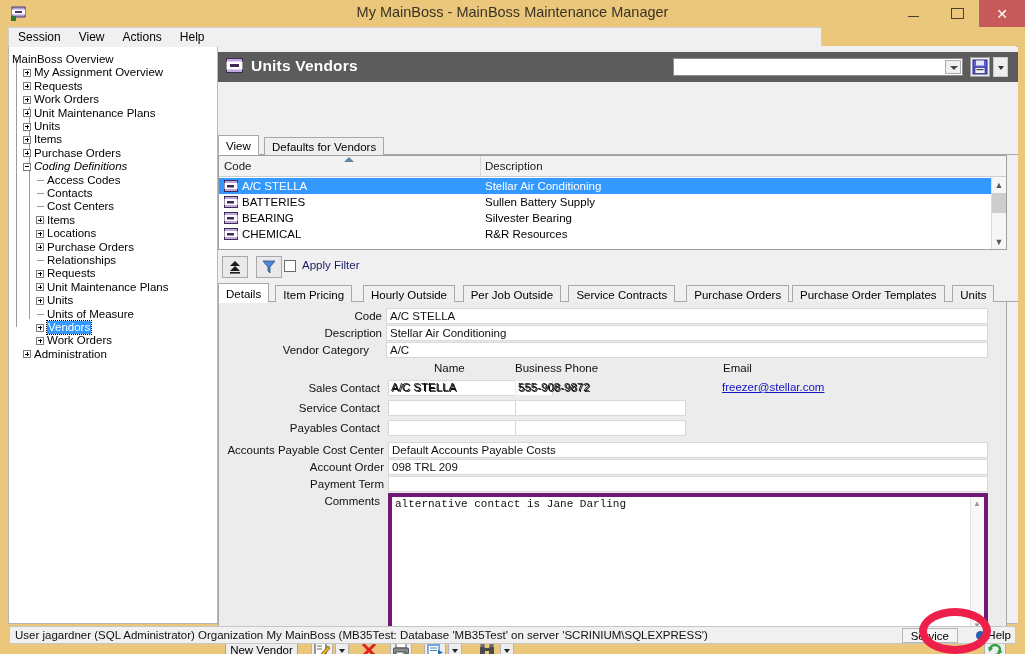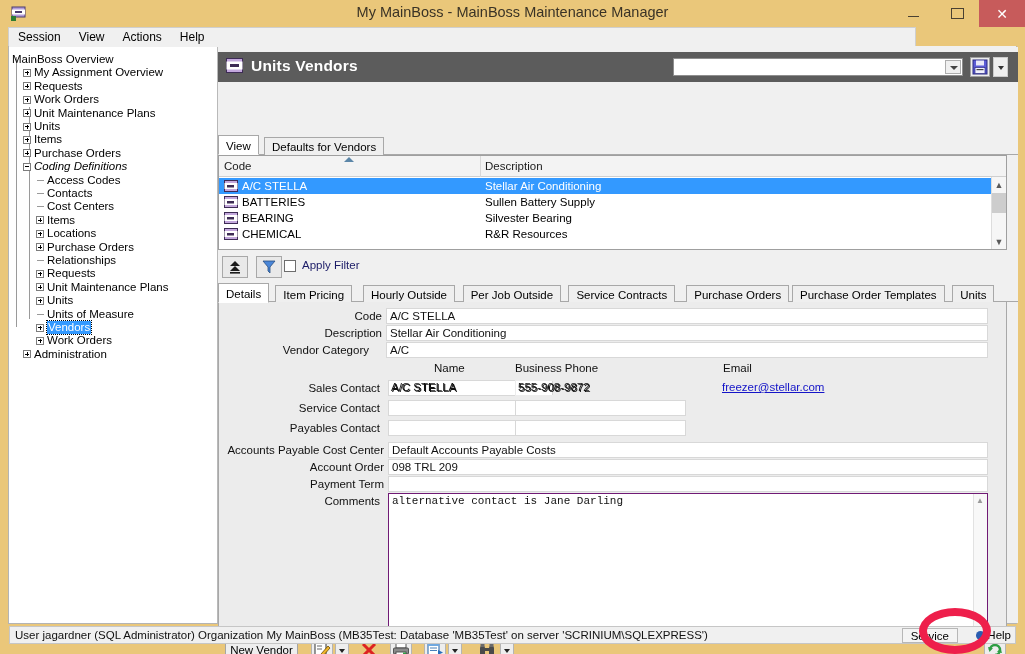--- a/index.html
+++ b/index.html
@@ -21,21 +21,21 @@
   .wbtn.min{right:90px;}
   .wbtn.max{right:46px;}
   .wbtn.close{right:0;width:46px;background:#c75b5b;}
   .wbtn .gl{position:absolute;left:0;top:0;width:100%;height:100%;
     display:flex;align-items:center;justify-content:center;color:#4a4132;font-size:13px;}
   .wbtn.close .gl{color:#fff;font-size:14px;}
   .minbar{width:11px;height:1.5px;background:#4a4132;margin-top:6px;}
   .maxsq{width:11px;height:9px;border:1.6px solid #4a4132;}
 
   
-  .menubar{position:absolute;left:8px;top:27px;width:908px;height:19px;
+  .menubar{position:absolute;left:8px;top:27px;width:814px;height:19px;
     background:#f0f0f0;border:1px solid #cfcfcf;border-bottom:none;box-sizing:border-box;}
   .menubar .mi{float:left;padding:2px 9px 2px 9px;font-size:12px;color:#000;line-height:15px;}
 
   
   .frame{position:absolute;left:8px;top:46px;width:1009px;height:578px;
     background:#f0f0f0;border:1px solid #b4b4b4;border-top:none;box-sizing:border-box;}
 
   
   .tree{position:absolute;left:9px;top:47px;width:209px;height:576px;background:#fff;
     border-right:1px solid #b9b9b9;overflow:hidden;box-sizing:border-box;}
@@ -108,21 +108,21 @@
 
   
   .details{position:absolute;left:0;top:255px;width:789px;height:332px;background:#ececec;
     border:1px solid #a8a8a8;border-top:none;box-sizing:border-box;}
   .dlabel{position:absolute;text-align:right;font-size:11.5px;color:#111;line-height:16px;}
   .dfield{position:absolute;background:#fff;border:1px solid #d8d8d8;box-sizing:border-box;
     height:16px;line-height:14px;font-size:11.5px;padding-left:3px;color:#111;overflow:hidden;white-space:nowrap;}
   .colhdr{position:absolute;font-size:11.5px;color:#111;}
   .link{color:#1414c8;text-decoration:underline;}
   .cmtarea{position:absolute;left:390px;top:444px;width:596px;height:143px;background:#fff;
-    border:1px solid #701a75;box-sizing:border-box;}
+    border:4px solid #701a75;box-sizing:border-box;}
   .cmttext{position:absolute;left:3px;top:1px;font-family:"Liberation Mono",monospace;font-size:11px;color:#111;white-space:pre;}
   .cmtsb{position:absolute;right:0;top:0;width:14px;height:100%;background:#f8f8f8;border-left:1px solid #e2e2e2;box-sizing:border-box;}
 
   
   .btoolbar{position:absolute;left:0;top:590px;width:800px;height:30px;}
   .newbtn{position:absolute;left:7px;top:2px;width:73px;height:22px;background:#eee;
     border:1px solid #a5a5a5;box-sizing:border-box;font-size:11.5px;text-align:center;line-height:20px;color:#000;}
   .tbtn{position:absolute;top:2px;height:22px;background:#eee;border:1px solid #b4b4b4;box-sizing:border-box;}
   .tbtn.sq{width:22px;}
   .tbtn.ar{width:14px;}

